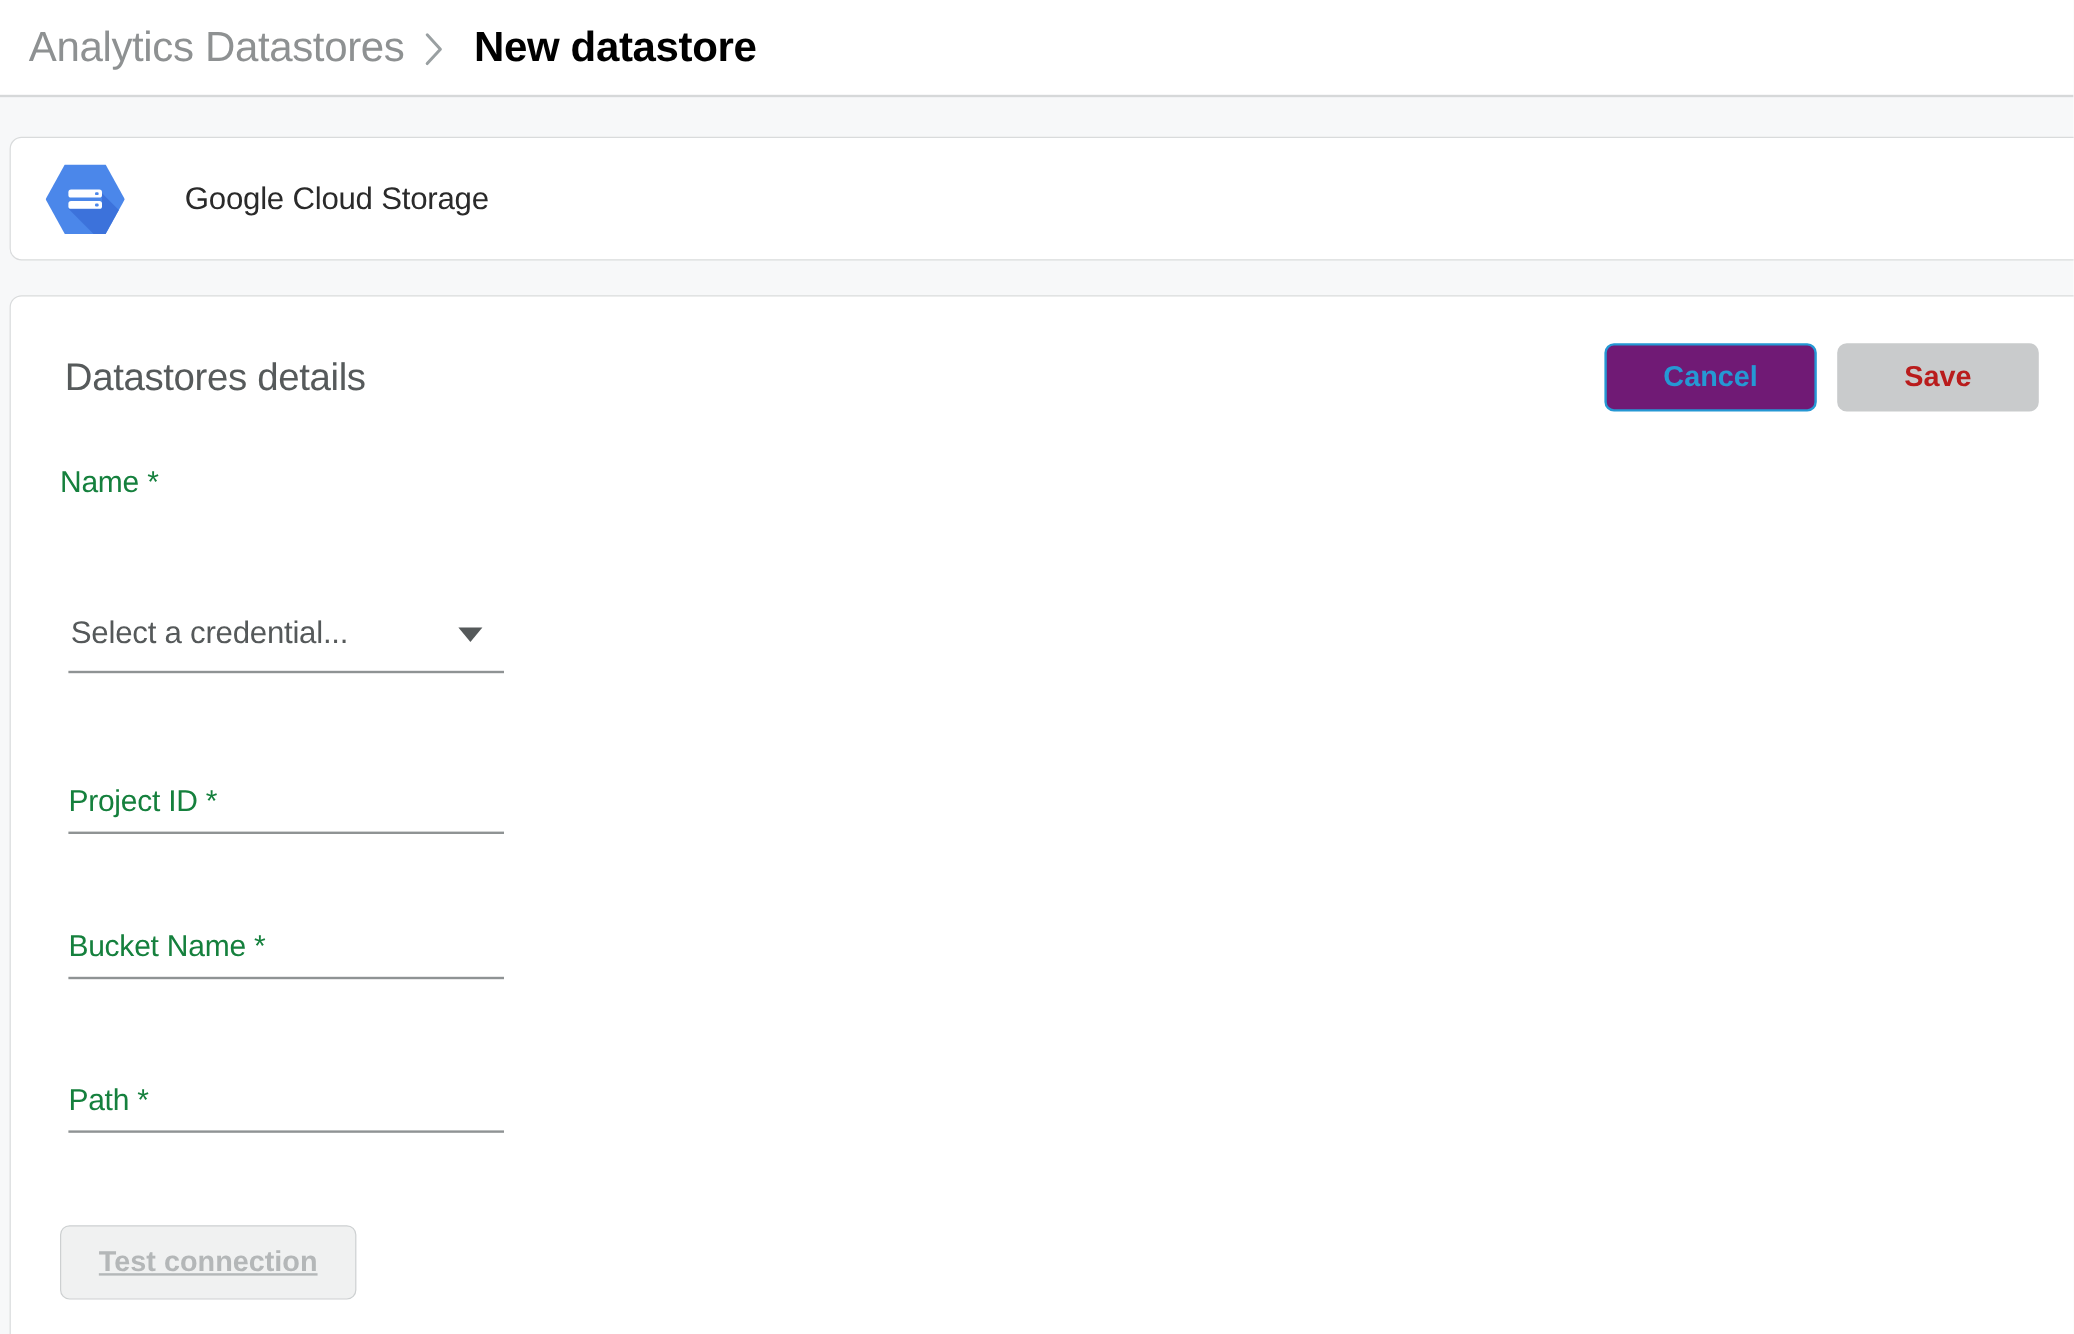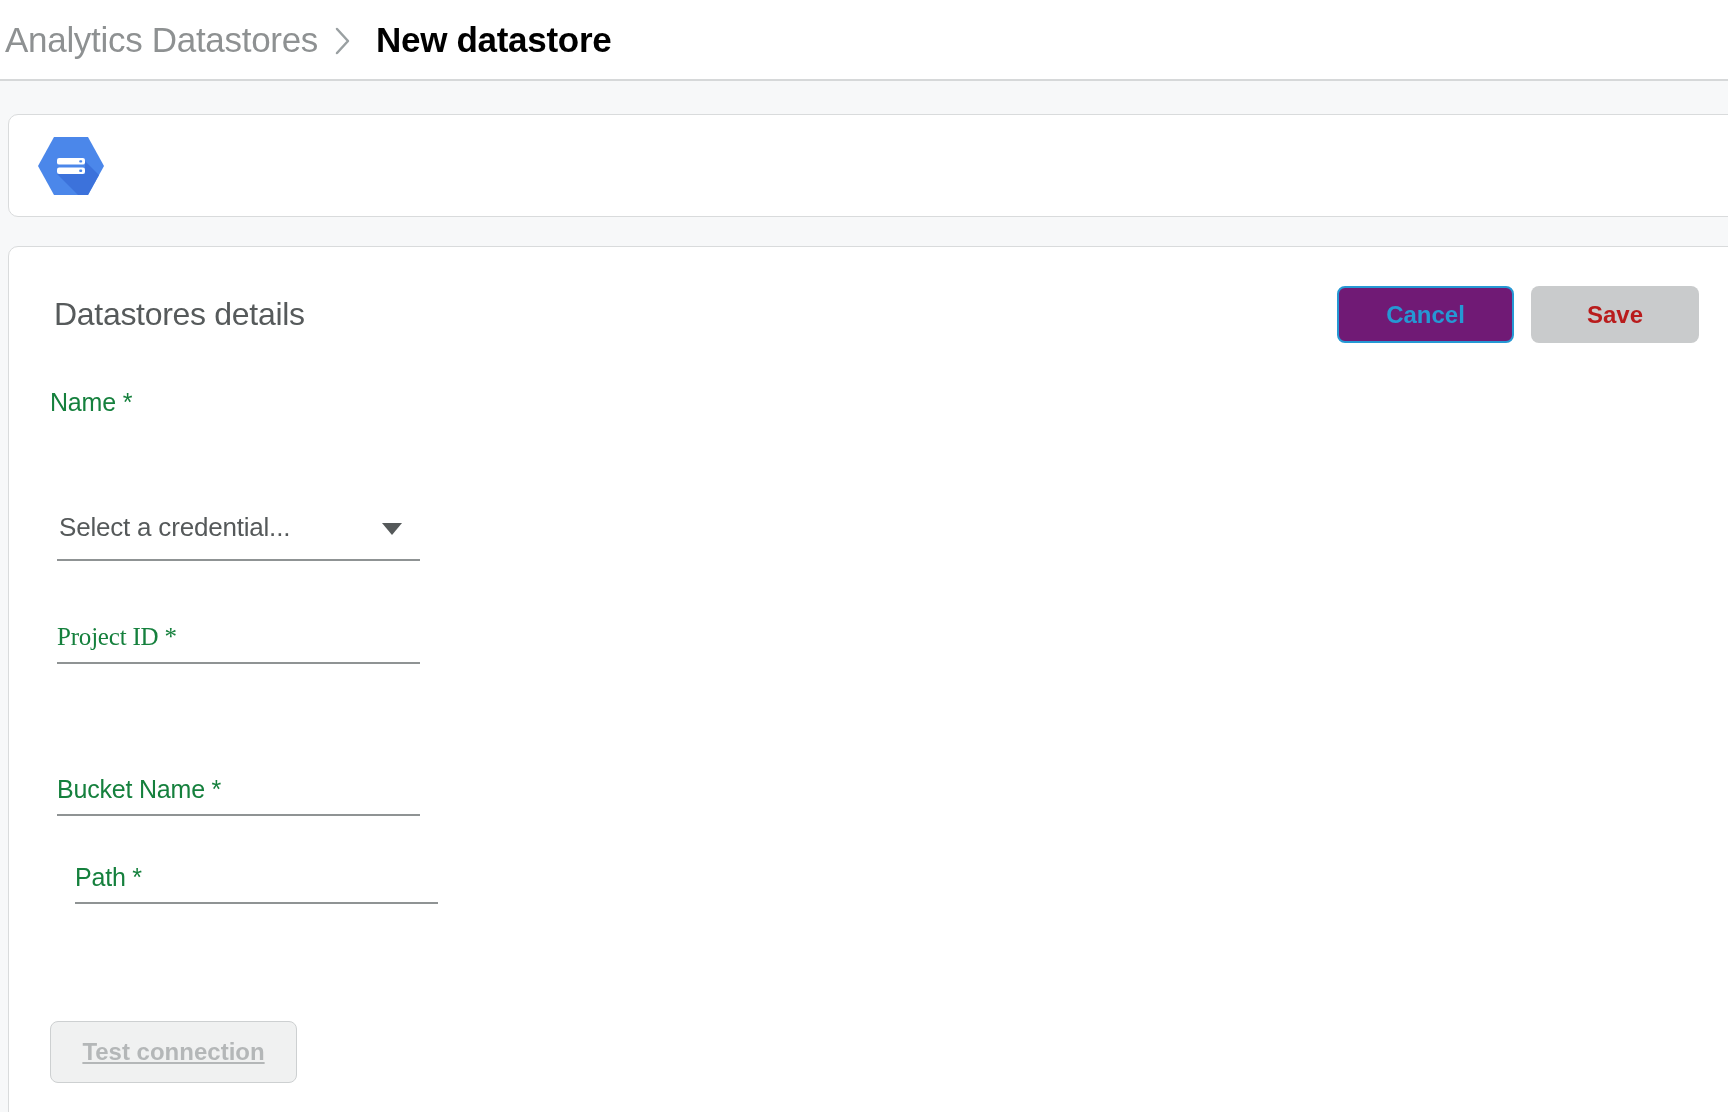--- a/index.html
+++ b/index.html
@@ -10,21 +10,21 @@
     position: relative;
     color: #333;
   }
 
   
   .header {
     position: absolute; left: 0; top: 0; width: 1728px; height: 81px;
     background: #ffffff; border-bottom: 2px solid #d6d8d9;
     display: flex; align-items: center;
   }
-  .breadcrumb { display: flex; align-items: center; padding-left: 5px; }
+  .breadcrumb { display: flex; align-items: center; padding-left: 24px; }
   .crumb-parent {
     font-size: 35px; color: #8e9192; letter-spacing: -0.3px;
     cursor: pointer; white-space: nowrap;
   }
   .crumb-sep { margin: 2px 12px 0 16px; display: inline-flex; }
   .crumb-current {
     font-size: 35px; font-weight: bold; color: #000000;
     letter-spacing: -0.3px; margin-left: 12px; white-space: nowrap;
   }
 
@@ -69,23 +69,23 @@
   }
 
   
   .field { position: absolute; left: 41px; width: 370px; }
   .field-label, .field-placeholder {
     display: block; font-size: 25px; color: #15803d; letter-spacing: -0.2px;
     white-space: nowrap;
   }
   .field-name        { top: 141px; }
   .field-credential  { top: 265px; cursor: pointer; }
-  .field-project-id  { top: 376px; cursor: text; font-family: Liberation Serif, serif; }
+  .field-project-id  { top: 407px; cursor: text; }
   .field-bucket-name { top: 528px; cursor: text; }
-  .field-path        { top: 616px; cursor: text; margin-left: 18px; }
+  .field-path        { top: 656px; cursor: text; }
 
   .field-placeholder { padding-left: 7px; }
   .field-credential .field-placeholder { font-size: 26px; color: #55595a; padding-left: 9px; }
 
   .underline {
     position: absolute; left: 7px; width: 363px; height: 2px;
     background: #8f9394;
   }
   .field-credential  .underline { top: 47px; }
   .field-project-id  .underline { top: 39px; }
@@ -124,20 +124,21 @@
         </clipPath>
       </defs>
       <polygon points="16,0 50,0 66,29 50,58 16,58 0,29" fill="#4b87ea"></polygon>
       <polygon points="19,37 47,37 47,24 66,43 66,58 40,58" fill="#3a6fd8" clip-path="url(#hexclip)" opacity="0.85"></polygon>
       <rect x="19" y="21" width="28" height="6.6" rx="2.2" fill="#ffffff"></rect>
       <rect x="19" y="30.4" width="28" height="6.6" rx="2.2" fill="#ffffff"></rect>
       <rect x="41.2" y="23.2" width="3" height="2.4" rx="1" fill="#4b87ea"></rect>
       <rect x="41.2" y="32.6" width="3" height="2.4" rx="1" fill="#4b87ea"></rect>
     </svg>
   </span>
+  <span class="connector-title">Google Cloud Storage</span>
 </div>
 
 <div class="card details-panel">
 
   <div class="panel-title">Datastores details</div>
 
   <button class="btn btn-cancel">Cancel</button>
   <button class="btn btn-save">Save</button>
 
   <div class="field field-name">

